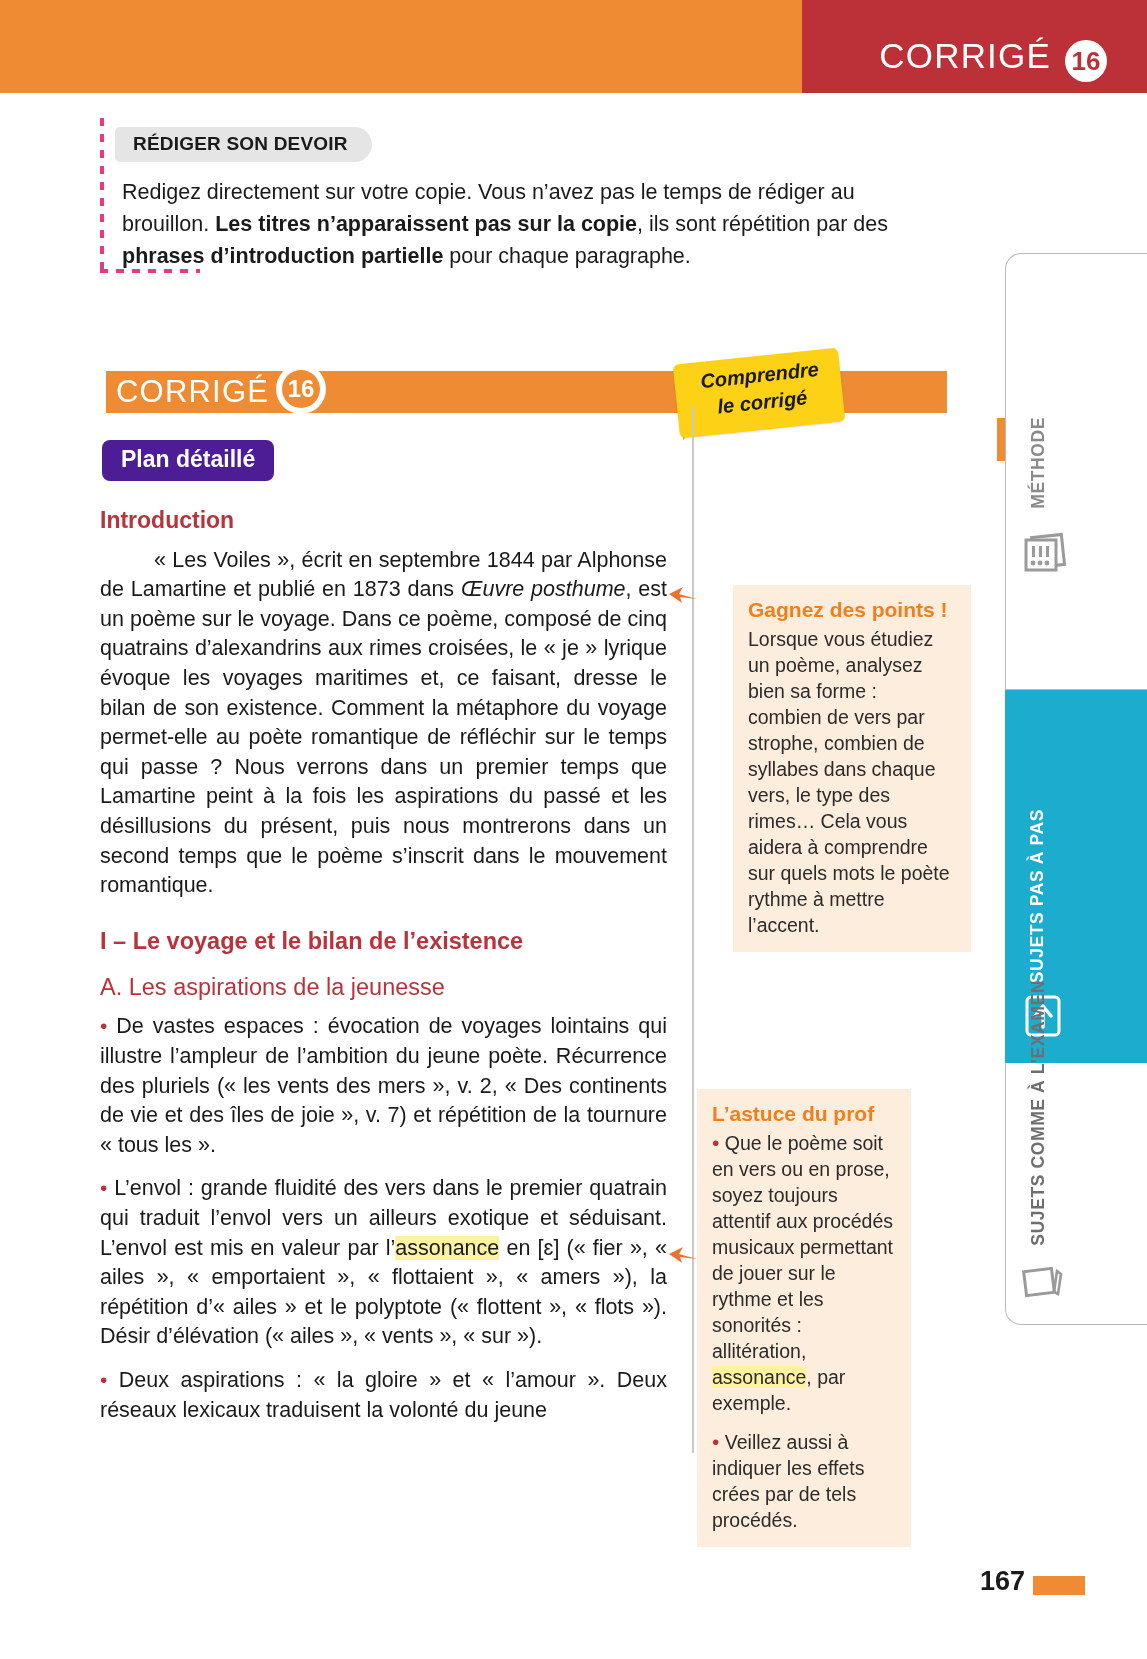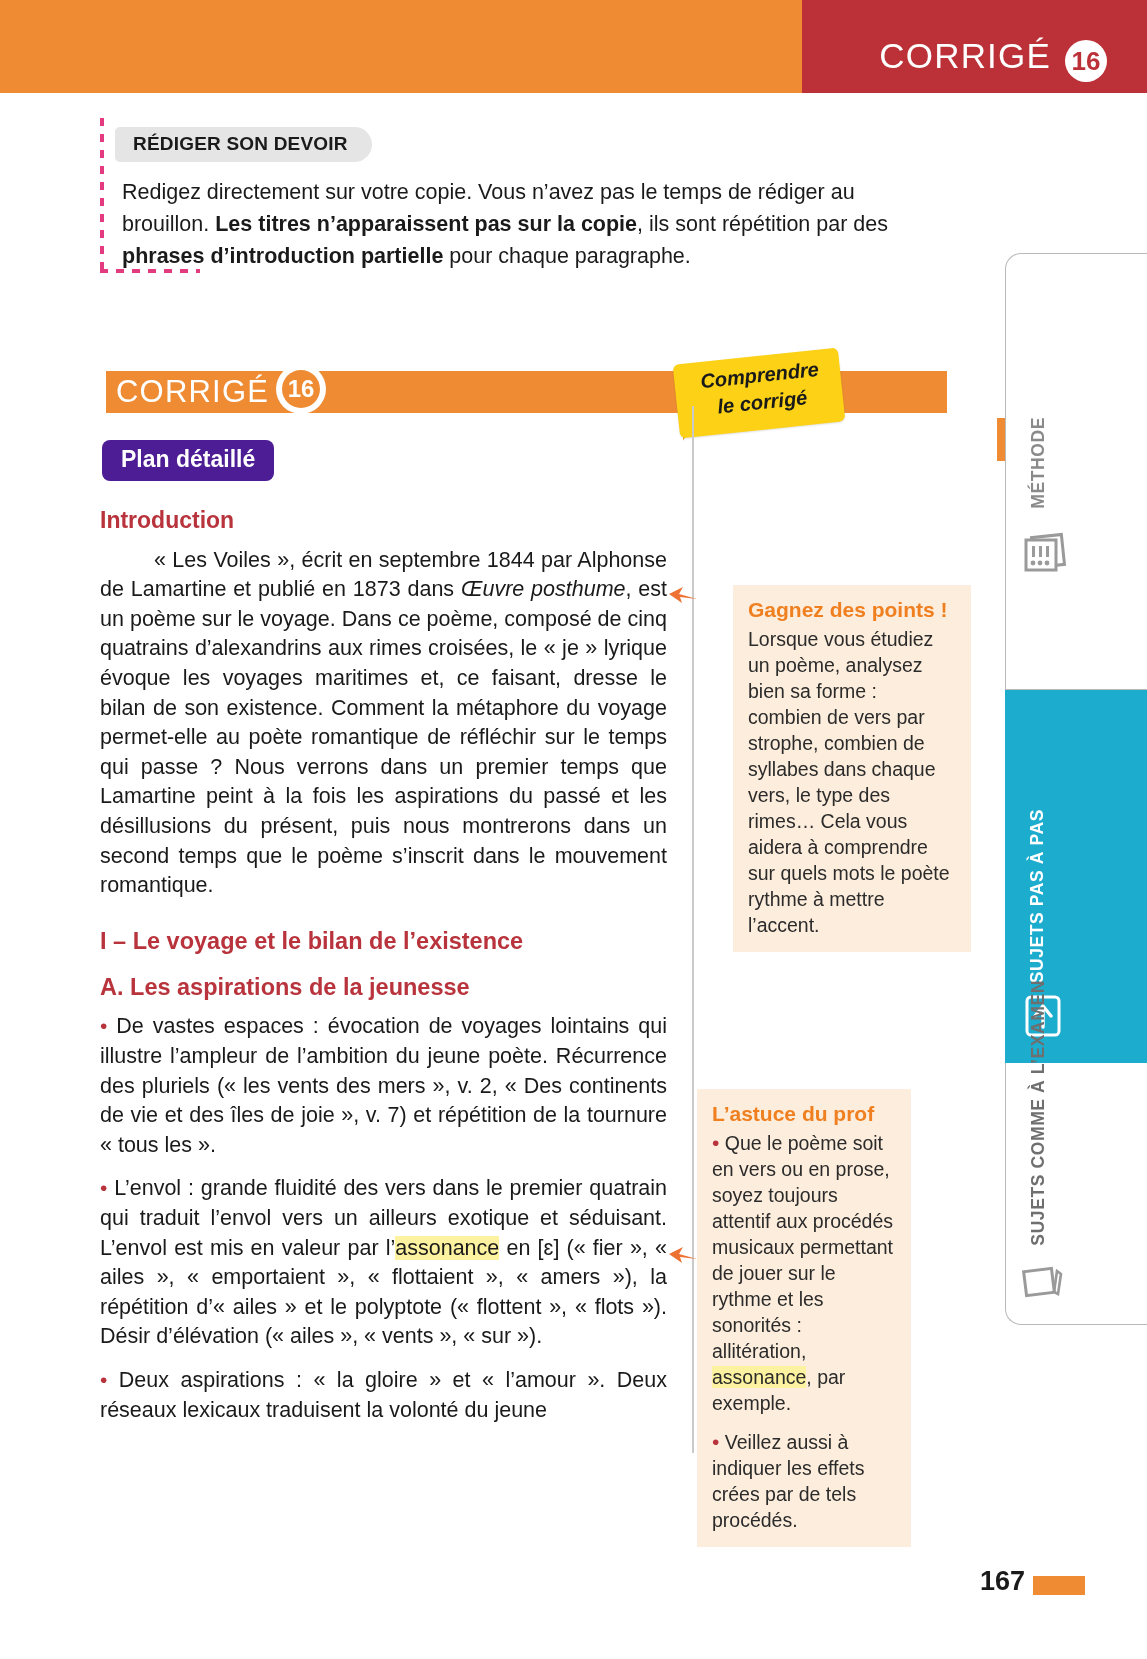--- a/index.html
+++ b/index.html
@@ -229,21 +229,21 @@
   .h-part {
     color: #b8333c;
     font-size: 23.5px;
     font-weight: 700;
     margin: 26px 0 17px 0;
     line-height: 1.25;
   }
   .h-sub {
     color: #b8333c;
     font-size: 23.5px;
-    font-weight: 700;
+    font-weight: 400;
     margin: 0 0 10px 0;
     line-height: 1.25;
   }
   p.body {
     margin: 0 0 14px 0;
     font-size: 21.5px;
     line-height: 29.6px;
     color: #1a1a1a;
     text-align: justify;
     text-justify: inter-word;

